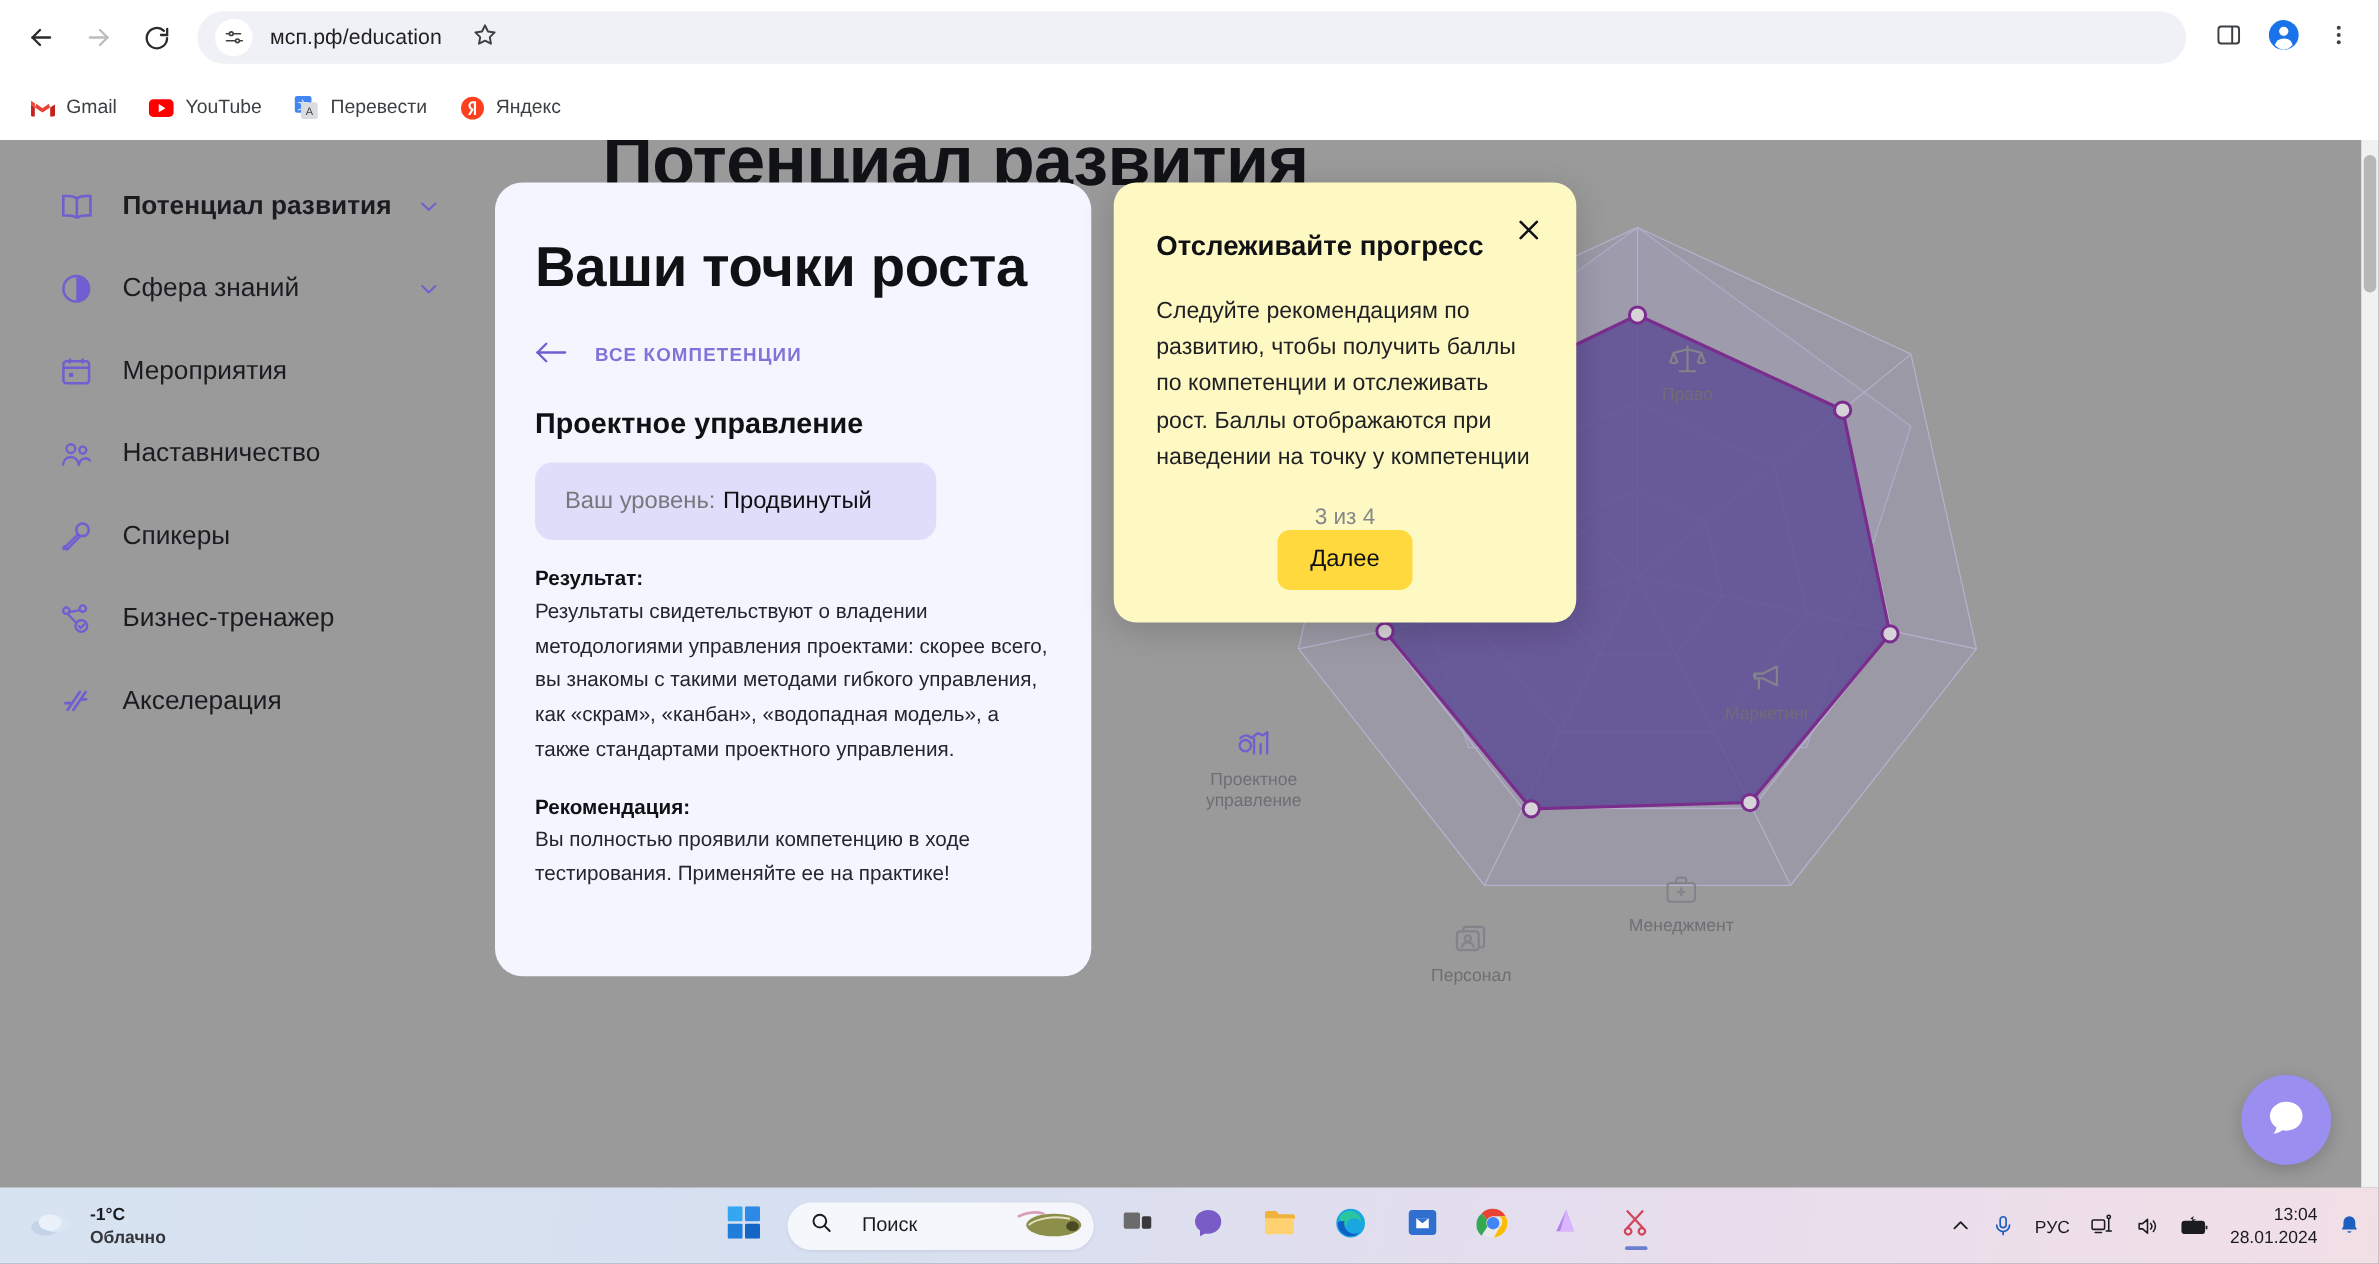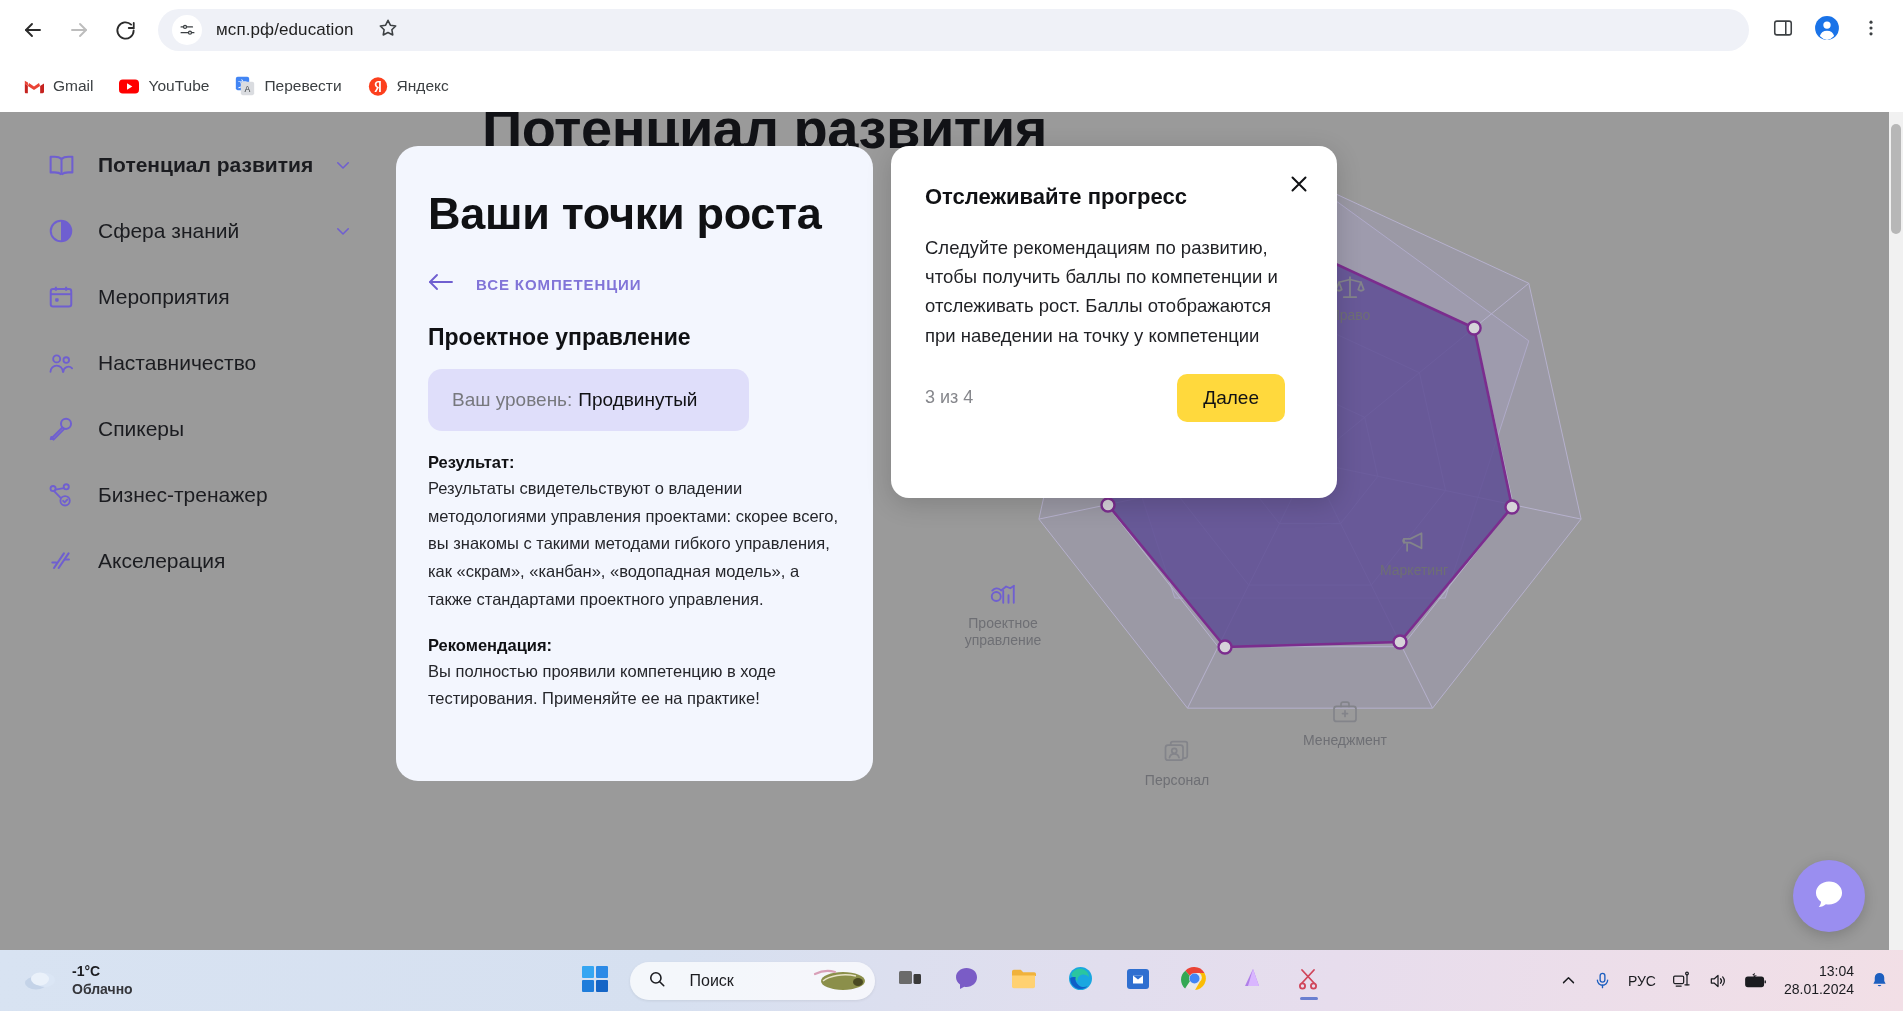--- a/index.html
+++ b/index.html
@@ -118,36 +118,36 @@
     position:absolute; text-align:center; color:#6e6f74; font-size:14px;
     line-height:1.22; transform:translate(-50%,0); white-space:pre-line;
   }
   .radar-ico {
     position:absolute; transform:translate(-50%,-50%);
     width:30px; height:30px; color:#83848a;
   }
 
   
   #tooltip-popup {
-    position:absolute; left:891px; top:34px; width:446px; height:352px;
-    background:#ffffff; border-radius:18px; padding:38px 52px 0 34px;
+    position:absolute; left:891px; top:34px; width:370px; height:352px;
+    background:#fef9c3; border-radius:18px; padding:38px 34px 0 34px;
     box-shadow:0 6px 26px rgba(0,0,0,.16);
   }
   #tooltip-close {
     position:absolute; right:22px; top:22px; width:32px; height:32px;
     display:flex; align-items:center; justify-content:center; cursor:pointer;
   }
   #tooltip-title {
     font-size:22px; font-weight:bold; color:#101114; margin-bottom:23px;
   }
   #tooltip-body {
     font-size:18.5px; color:#1f2024; line-height:1.58; margin-bottom:24px;
   }
   #tooltip-footer {
-    display:flex; align-items:center; justify-content:space-between;
+    display:flex; align-items:center; justify-content:space-between;flex-direction:column;
   }
   #tooltip-step { font-size:18px; color:#86878c; }
   #tooltip-next {
     background:#ffd93d; border:none; border-radius:10px;
     padding:13px 26px; font-size:19px; color:#101114; cursor:pointer;
     font-family:"Liberation Sans", sans-serif;
   }
 
   
   #chat-widget {

